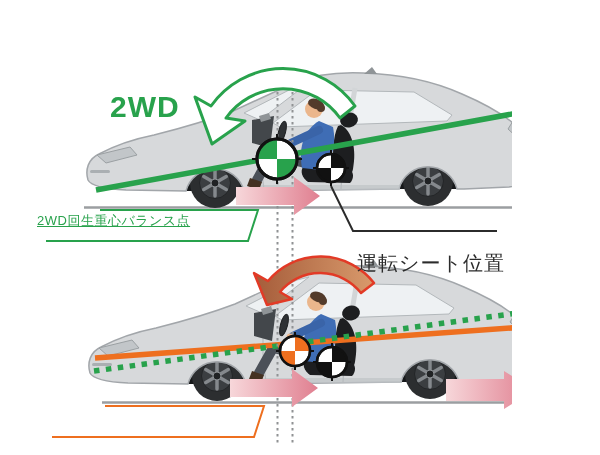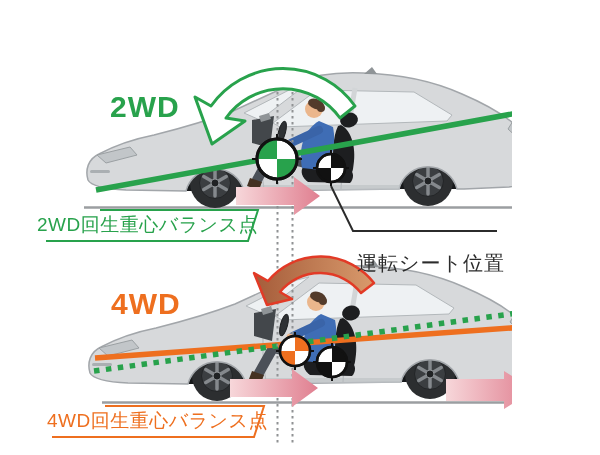--- a/index.html
+++ b/index.html
@@ -3,21 +3,21 @@
 <meta charset="utf-8">
 <style>
   html,body{margin:0;padding:0;background:#fff;}
   .stage{position:relative;width:512px;height:455px;background:#fff;overflow:hidden;
          font-family:"Liberation Sans","DejaVu Sans",sans-serif;}
   .stage svg{position:absolute;left:0;top:0;}
   .txt{position:absolute;white-space:nowrap;line-height:1.15;}
   .drive-title{font-size:30px;font-weight:bold;letter-spacing:1px;}
   .t-green{color:#28a24c;}
   .t-orange{color:#ee6f1f;}
-  .balance-label{font-size:19px;letter-spacing:0.5px;}
+  .balance-label{font-size:13px;letter-spacing:0.5px;text-decoration:underline;}
   .seat-label{font-size:20px;color:#2b2b2b;letter-spacing:1px;}
 </style>
 </head>
 <body>
 
 <div class="stage">
 <svg width="600" height="455" viewBox="0 0 600 455">
   <defs>
     <linearGradient id="pinkGrad" x1="0" y1="0" x2="1" y2="0">
       <stop offset="0" stop-color="#f7d7da"></stop>
@@ -143,17 +143,15 @@
 
   <path d="M 355,106 A 88,88 0 0 0 211,106 L 195,97 L 212,144 L 245,121 L 226,118 A 70,70 0 0 1 340,118 Z" fill="#ffffff" stroke="#28a24c" stroke-width="3" stroke-linejoin="round"></path>
   <path d="M 374,283 A 68,68 0 0 0 268,281 L 254,273 L 267,305 L 292,299 L 280,292 A 52,52 0 0 1 361,293 Z" fill="url(#copperGrad)" stroke="#e23a26" stroke-width="2.5" stroke-linejoin="round"></path>
 
   <polyline points="100,210 258,210 248,241 46,241" fill="none" stroke="#28a24c" stroke-width="2"></polyline>
   <polyline points="105,406 264,406 254,437 52,437" fill="none" stroke="#ee6f1f" stroke-width="2"></polyline>
   <polyline points="331,186 353,231 497,231" fill="none" stroke="#2b2b2b" stroke-width="2"></polyline>
 </svg>
 
 <div class="txt drive-title t-green" style="left:110px;top:90px;">2WD</div>
-<div class="txt drive-title t-orange" style="left:111px;top:287px;">4WD</div>
 <div class="txt balance-label t-green" style="left:37px;top:214px;">2WD回生重心バランス点</div>
-<div class="txt balance-label t-orange" style="left:47px;top:410px;">4WD回生重心バランス点</div>
 <div class="txt seat-label" style="left:357px;top:205px;margin-top:47px;">運転シート位置</div>
 </div>
 
 </body></html>

